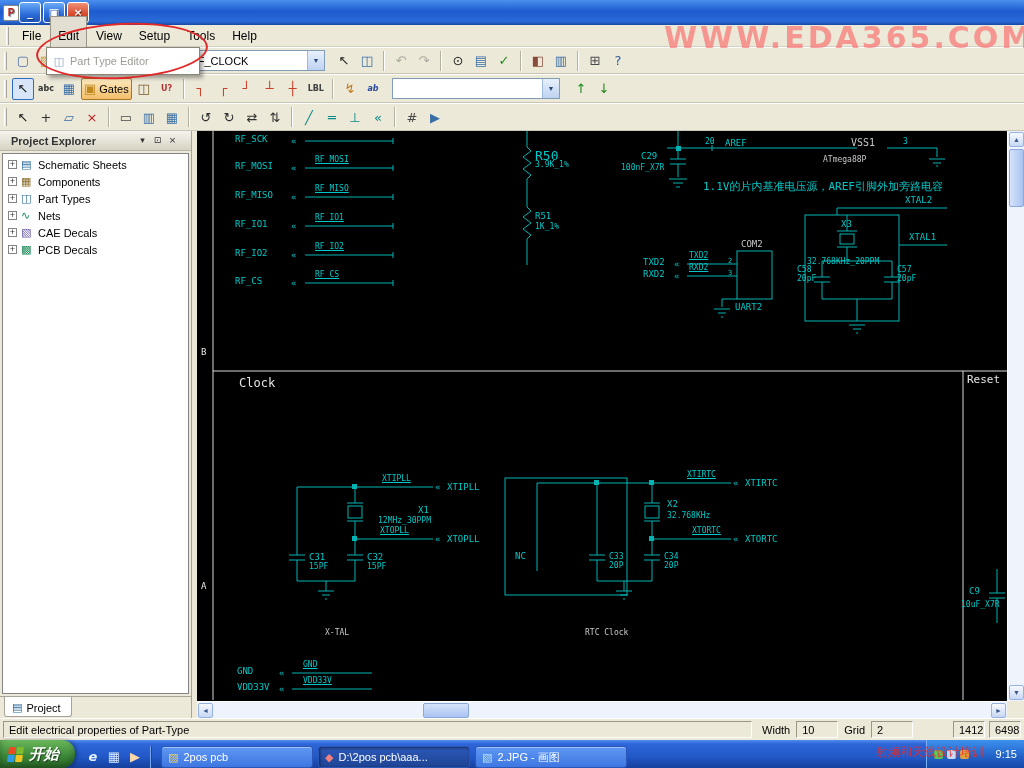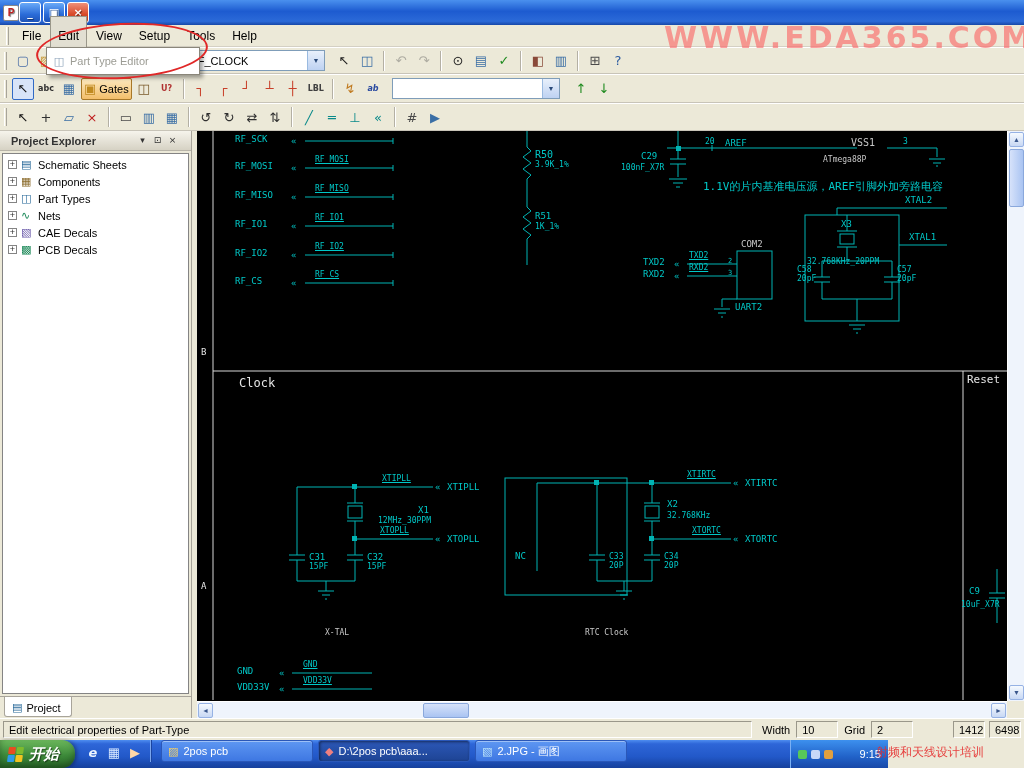--- a/index.html
+++ b/index.html
@@ -95,21 +95,21 @@
   #statusbar{position:absolute;left:0;top:718px;width:1024px;height:22px;background:#ECE9D8;
     border-top:1px solid #fff;display:flex;align-items:center;padding:1px 3px;font-size:11px;gap:4px}
   .sfield{border:1px solid;border-color:#9A978A #fff #fff #9A978A;height:17px;display:flex;
     align-items:center;padding:0 5px;background:#ECE9D8;white-space:nowrap}
   #smsg{flex:1;margin-right:4px}
   .slabel{padding:0 2px}
   .w40{width:42px}.w50{width:32px}
   #sf-x{margin-left:36px}
 
   
-  #taskbar{position:absolute;left:0;top:740px;width:888px;height:28px;display:flex;align-items:flex-start;
+  #taskbar{position:absolute;left:0;top:740px;width:1024px;height:28px;display:flex;align-items:flex-end;
     background:linear-gradient(180deg,#4E8DF0 0%,#2E66D8 14%,#2258C8 60%,#16409C 100%)}
   #startbtn{height:28px;padding:0 16px 0 8px;border-radius:0 13px 13px 0;display:flex;align-items:center;gap:6px;
     background:linear-gradient(180deg,#6CB85C 0%,#3D8A3A 55%,#2C702A 100%);
     box-shadow:inset 0 -4px 7px rgba(0,0,0,.3),2px 0 4px rgba(0,0,0,.35);
     color:#fff;font-weight:bold;font-style:italic;font-size:15px;text-shadow:1px 1px 1px rgba(0,0,0,.5)}
   .winlogo{width:15px;height:15px;display:grid;grid-template-columns:7px 7px;grid-template-rows:7px 7px;gap:1px;transform:skewX(-8deg)}
   .winlogo span{border-radius:1px}
   .ql{display:flex;align-items:center;margin-left:8px;gap:1px}
   .ql .tb-btn{border:none;background:transparent;min-width:20px;height:24px}
   .ql .tb-g{font-size:13px;font-weight:bold}
@@ -445,21 +445,21 @@
           <span class="sch u" style="left: 118px; top: 53px; font-size: 8px;">RF_MISO</span>
           <span class="sch" style="left: 38px; top: 88px; font-size: 9px;">RF_IO1</span>
           <span class="sch" style="left: 94px; top: 90px; font-size: 9px;">«</span>
           <span class="sch u" style="left: 118px; top: 82px; font-size: 8px;">RF_IO1</span>
           <span class="sch" style="left: 38px; top: 117px; font-size: 9px;">RF_IO2</span>
           <span class="sch" style="left: 94px; top: 119px; font-size: 9px;">«</span>
           <span class="sch u" style="left: 118px; top: 111px; font-size: 8px;">RF_IO2</span>
           <span class="sch" style="left: 38px; top: 145px; font-size: 9px;">RF_CS</span>
           <span class="sch" style="left: 94px; top: 147px; font-size: 9px;">«</span>
           <span class="sch u" style="left: 118px; top: 139px; font-size: 8px;">RF_CS</span>
-          <span class="sch" style="left: 338px; top: 18px; font-size: 10px;">R50</span>
+          <span class="sch" style="left: 338px; top: 18px; font-size: 13px;">R50</span>
           <span class="sch" style="left: 338px; top: 29px; font-size: 8px;">3.9K_1%</span>
           <span class="sch" style="left: 338px; top: 80px; font-size: 9px;">R51</span>
           <span class="sch" style="left: 338px; top: 91px; font-size: 8px;">1K_1%</span>
           <span class="sch" style="left: 444px; top: 20px; font-size: 9px;">C29</span>
           <span class="sch" style="left: 424px; top: 32px; font-size: 8px;">100nF_X7R</span>
           <span class="sch" style="left: 508px; top: 6px; font-size: 8px;">20</span>
           <span class="sch" style="left: 528px; top: 7px; font-size: 9px;">AREF</span>
           <span class="sch" style="left: 626px; top: 24px; color: rgb(200, 200, 200); font-size: 8px;">ATmega88P</span>
           <span class="sch" style="left: 654px; top: 6px; color: rgb(200, 200, 200); font-size: 10px;">VSS1</span>
           <span class="sch" style="left: 706px; top: 6px; font-size: 8px;">3</span>

